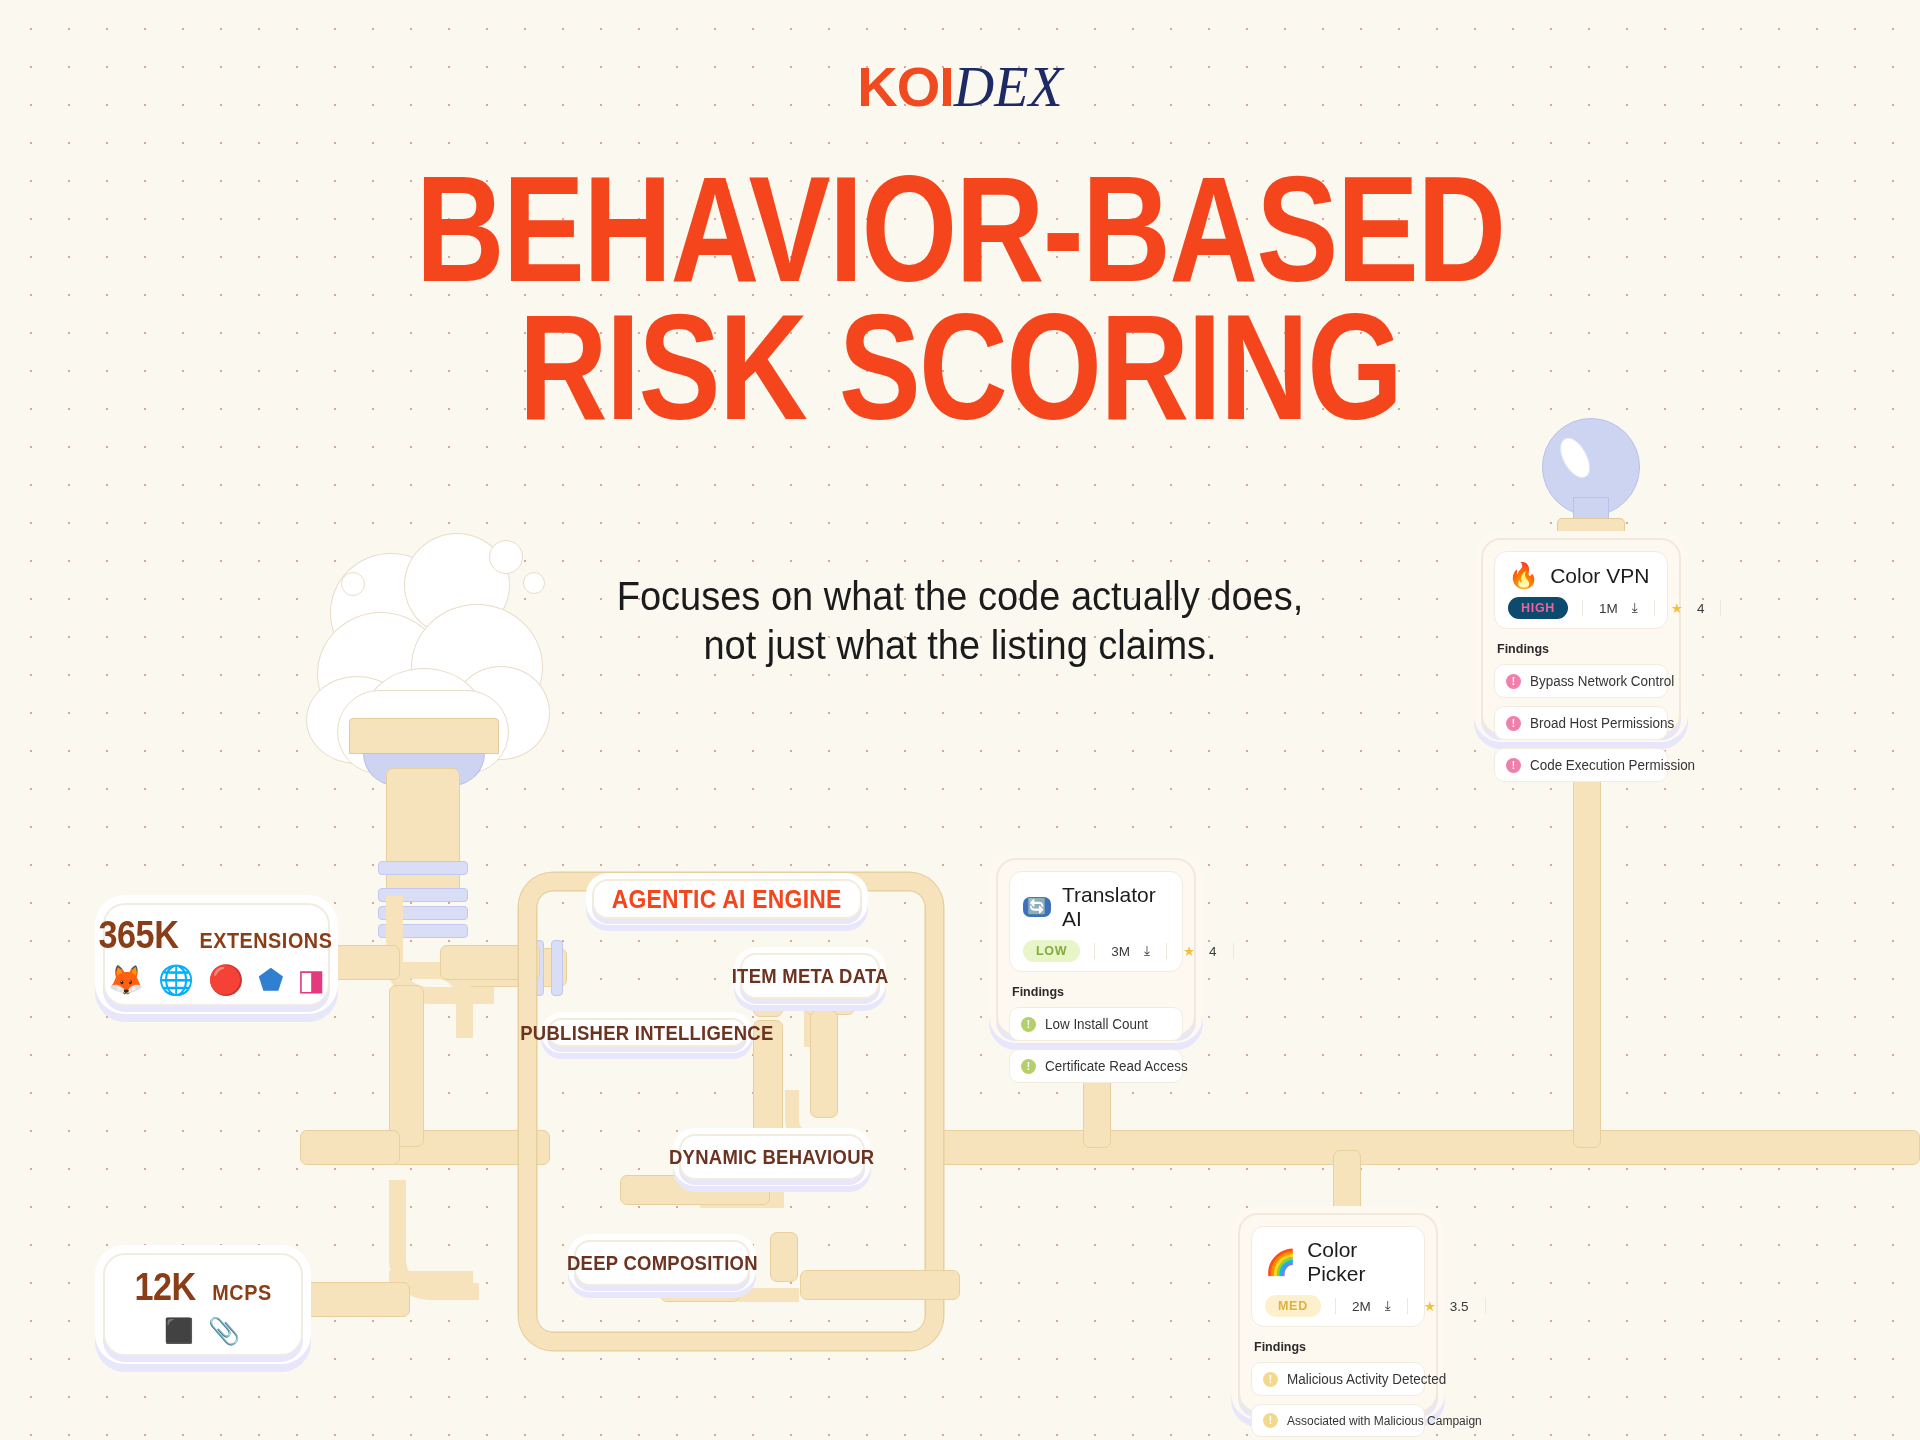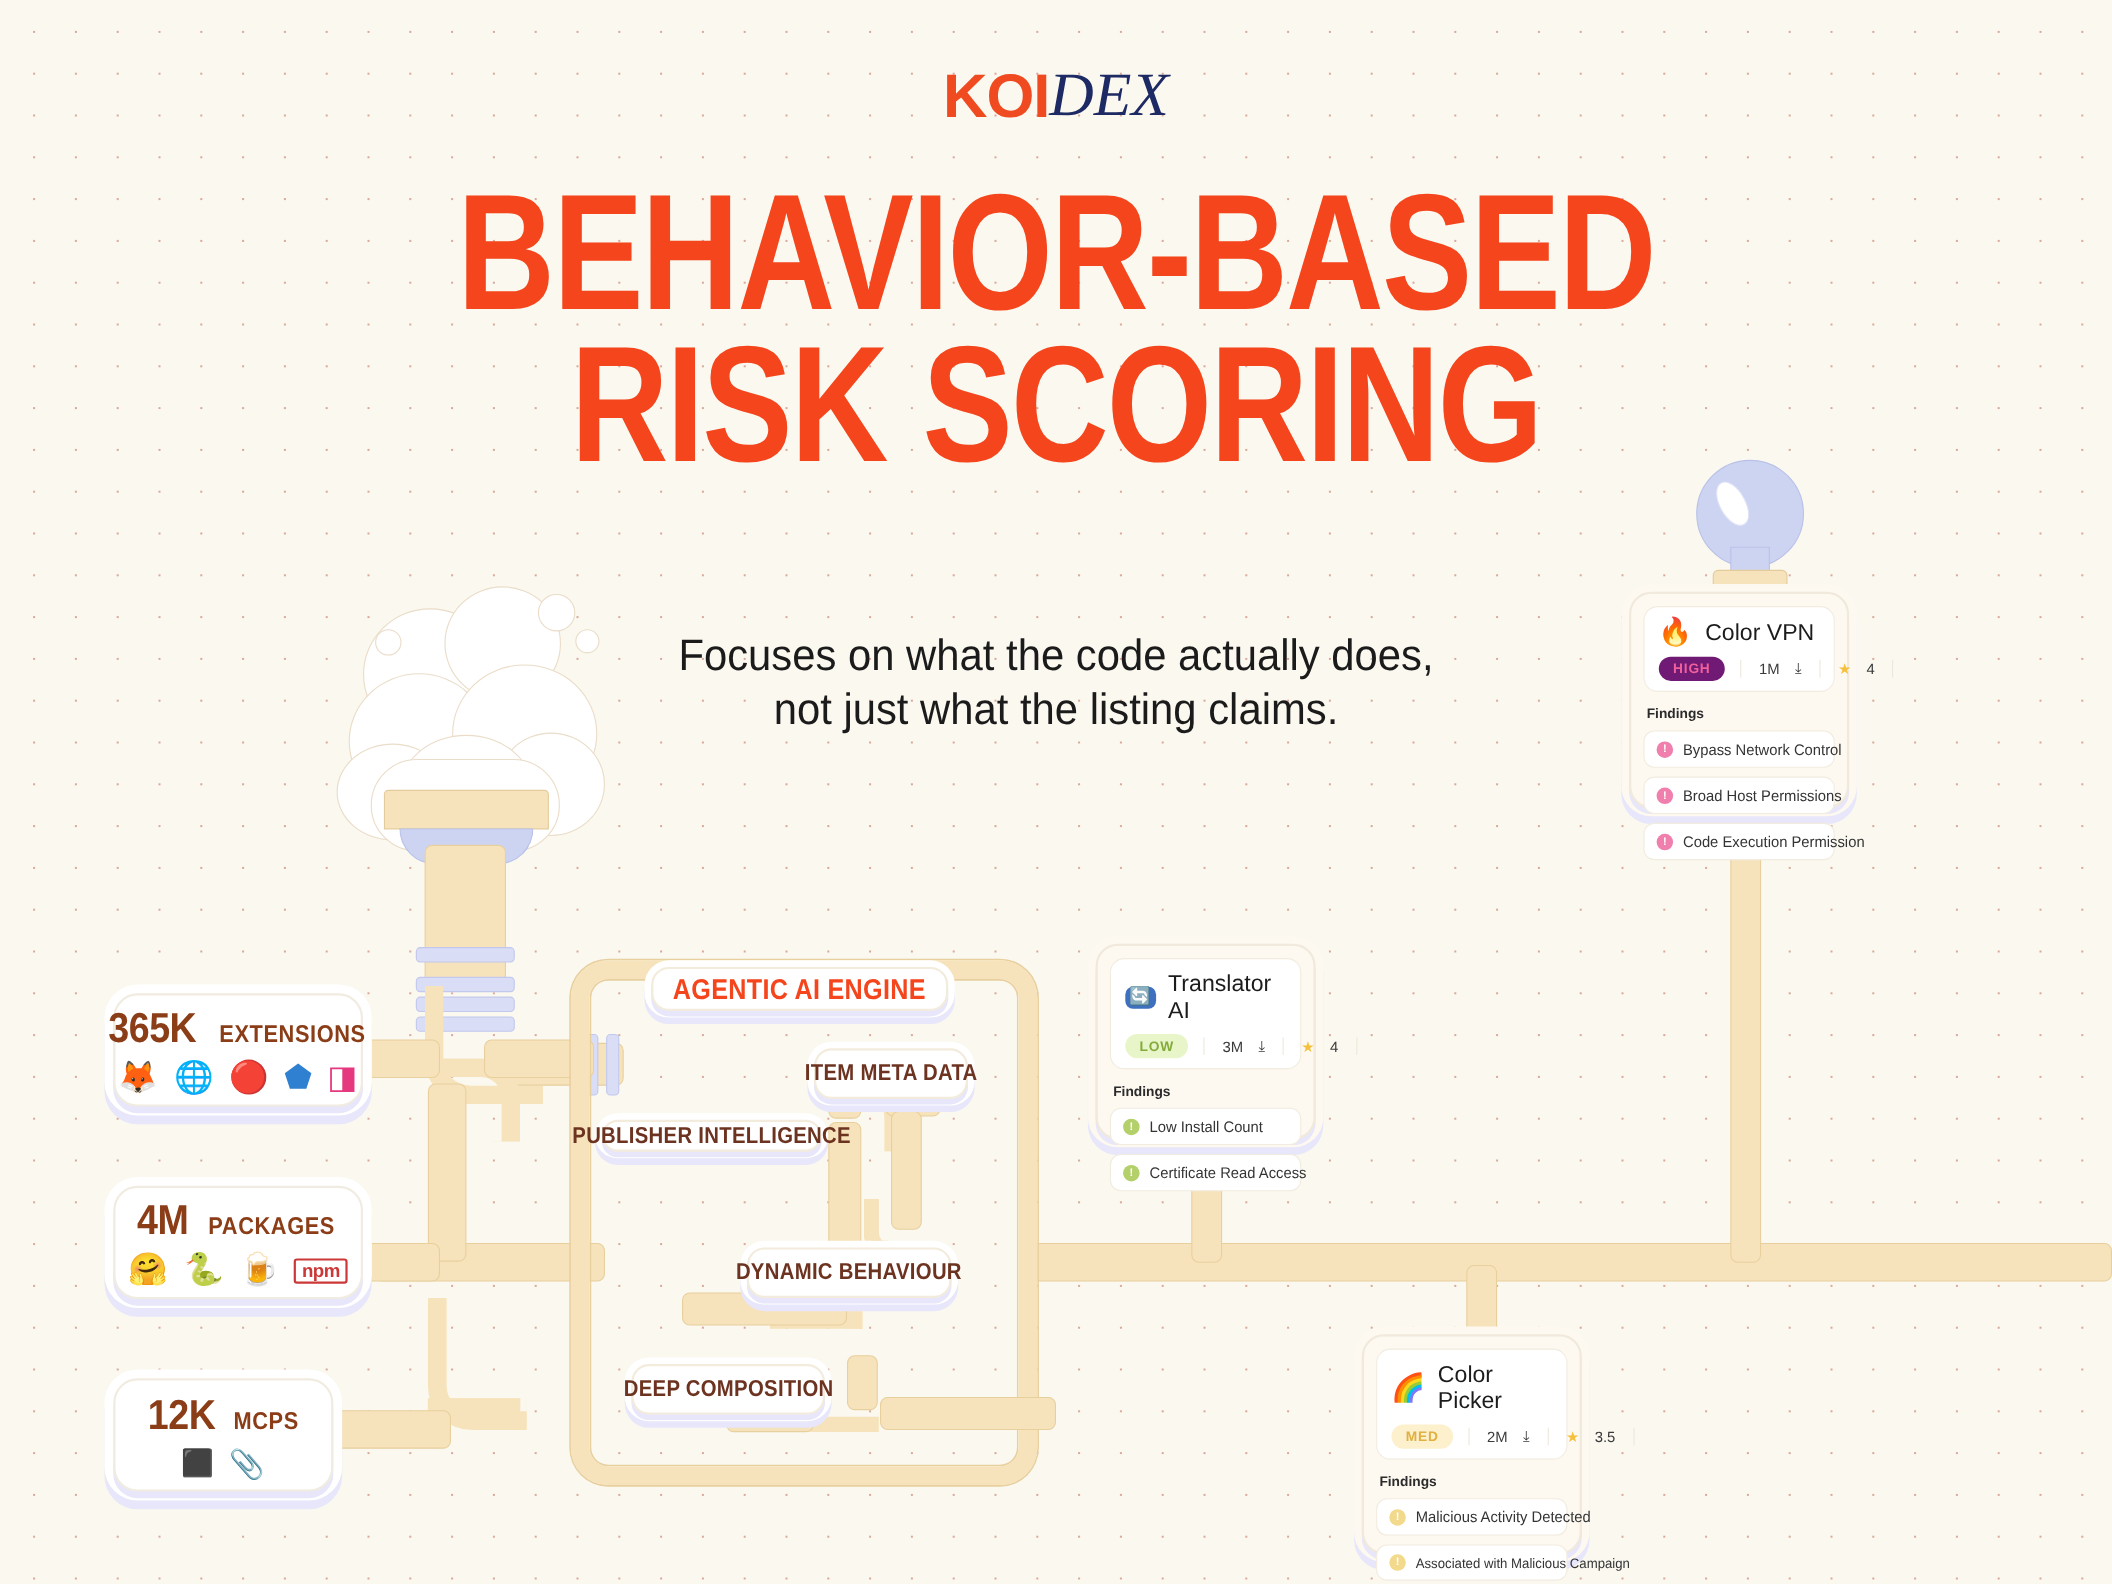--- a/index.html
+++ b/index.html
@@ -105,21 +105,21 @@
     padding:11px 13px 9px;
   }
   .card .titlerow{display:flex;align-items:center;gap:11px;margin-bottom:9px;}
   .card .appicon{font-size:25px;line-height:1;}
   .card .appname{font-size:21px;color:#1c1c1c;font-weight:400;}
   .card .metarow{display:flex;align-items:center;gap:0px;}
   .card .badge{
     font-size:12.5px;font-weight:700;letter-spacing:0.7px;
     padding:4px 13px;border-radius:999px;margin-right:14px;
   }
-  .card .badge.high{background:#701a75;color:#f0609c;}
+  .card .badge.high{background:#0c4a6e;color:#f0609c;}
   .card .badge.low{background:#e7f5c9;color:#84ab3c;}
   .card .badge.med{background:#fdf0cd;color:#e0b040;}
   .card .metacell{
     display:flex;align-items:center;gap:14px;font-size:13.5px;color:#3a3a3a;
     padding:0 16px;border-left:1.5px solid #eee8dc;
   }
   .card .metacell:last-child{border-right:1.5px solid #eee8dc;}
   .card .findlabel{font-size:12.5px;font-weight:700;color:#2b2b2b;margin:13px 0 8px 3px;}
   .card .finding{
     background:#ffffff;border:1.5px solid #f2ece0;border-radius:10px;
@@ -267,32 +267,20 @@
     </div>
     <div class="icons">
       <span class="ic">🦊</span>
       <span class="ic">🌐</span>
       <span class="ic">🔴</span>
       <span class="ic" style="color:#2f80d0;">⬟</span>
       <span class="ic" style="color:#e6387f;">◨</span>
     </div>
   </div>
 
-  <div class="statbox" style="left:103px;top:1078px;width:227px;height:103px;">
-    <div class="line1">
-      <span class="num">4M</span>
-      <span class="unit">PACKAGES</span>
-    </div>
-    <div class="icons">
-      <span class="ic">🤗</span>
-      <span class="ic">🐍</span>
-      <span class="ic">🍺</span>
-      <span class="ic" style="font-size:17px;font-weight:700;color:#cb3837;border:2.5px solid #cb3837;padding:1px 5px;border-radius:3px;letter-spacing:-0.5px;">npm</span>
-    </div>
-  </div>
 
   <div class="statbox" style="left:103px;top:1253px;width:200px;height:103px;">
     <div class="line1">
       <span class="num">12K</span>
       <span class="unit">MCPS</span>
     </div>
     <div class="icons">
       <span class="ic" style="font-size:24px;">⬛</span>
       <span class="ic" style="font-size:26px;">📎</span>
     </div>

